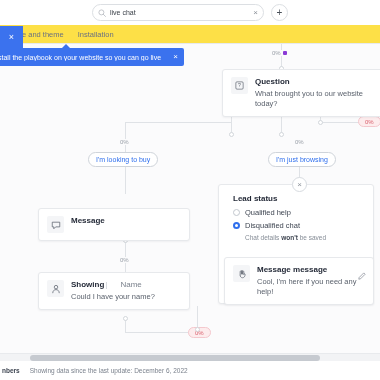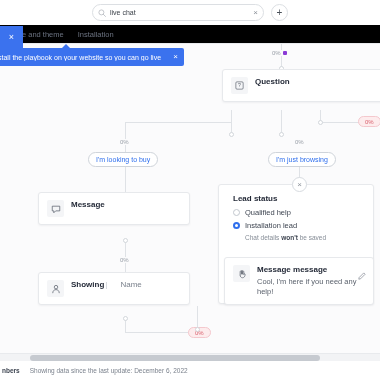--- a/index.html
+++ b/index.html
@@ -30,21 +30,21 @@
   .search-clear { font-size: 8px; color: #8b9199; line-height: 1; cursor: pointer; }
   .add-btn {
     width: 17px; height: 17px; border: 1px solid #dcdfe3; border-radius: 50%;
     background: #fff; display: flex; align-items: center; justify-content: center;
     font-size: 10px; color: #4a5159; line-height: 1; cursor: pointer;
   }
 
   
   .tabstrip {
     position: absolute; left: 0; top: 25px; width: 380px; height: 19px;
-    background: #000000; border-bottom: 1px solid #e8eaed;
+    background: #fde047; border-bottom: 1px solid #e8eaed;
     display: flex; align-items: center; padding-left: 22px; gap: 14px;
   }
   .tab { font-size: 7.5px; color: #6b7280; white-space: nowrap; cursor: pointer; }
   .tab.clipped { color: #6b7280; }
 
   
   .coach-close {
     position: absolute; left: 0; top: 26px; width: 23px; height: 22px;
     background: #3b72ee; display: flex; align-items: center; justify-content: center;
     color: #fff; font-size: 9px; cursor: pointer; z-index: 30;
@@ -87,21 +87,21 @@
   }
   .card-body { flex: 1 1 auto; min-width: 0; }
   .card-title { font-size: 8px; font-weight: bold; color: #1f2533; line-height: 1.25; }
   .card-title .sep { font-weight: normal; color: #c3c7cd; padding: 0 1px; }
   .card-title .sub { font-weight: normal; color: #7b828d; margin-left: 12px; }
   .card-desc { font-size: 7.5px; color: #5b626d; line-height: 1.35; margin-top: 2px; }
   .pencil { position: absolute; right: 7px; top: 8px; color: #6b7280; cursor: pointer; }
 
   
   #node-question { left: 222px; top: 25px; width: 161px; }
-  #node-message  { left: 38px;  top: 148px; width: 152px; }
+  #node-message  { left: 38px;  top: 164px; width: 152px; }
   #node-person   { left: 38px;  top: 228px; width: 152px; }
   #node-closing  { left: 224px; top: 213px; width: 150px; }
 
   
   .panel {
     position: absolute; left: 218px; top: 140px; width: 156px; height: 120px;
     background: #ffffff; border: 1px solid #e7e9ec; border-radius: 3px;
     box-shadow: 0 1px 2px rgba(16,22,33,.05); padding: 9px 14px;
   }
   .panel-title { font-size: 8px; font-weight: bold; color: #1f2533; margin-bottom: 6px; }
@@ -234,20 +234,21 @@
 
     <div class="card" id="node-question">
       <div class="card-icon">
         <svg width="9" height="9" viewBox="0 0 16 16">
           <rect x="1.5" y="1.5" width="13" height="13" rx="2" fill="none" stroke="#5b626d" stroke-width="1.2"></rect>
           <text x="8" y="11.5" font-size="9" text-anchor="middle" fill="#5b626d" font-family="Liberation Sans, sans-serif">?</text>
         </svg>
       </div>
       <div class="card-body">
         <div class="card-title">Question</div>
+        <div class="card-desc">What brought you to our website today?</div>
       </div>
     </div>
 
     <div class="card" id="node-message">
       <div class="card-icon">
         <svg width="10" height="10" viewBox="0 0 16 16">
           <path d="M2 3.5h12v7.5H7.5L4.5 14v-3H2z" fill="none" stroke="#5b626d" stroke-width="1.2" stroke-linejoin="round"></path>
         </svg>
       </div>
       <div class="card-body">
@@ -259,32 +260,33 @@
       <div class="card-icon">
         <svg width="10" height="10" viewBox="0 0 16 16">
           <circle cx="8" cy="5" r="2.8" fill="none" stroke="#5b626d" stroke-width="1.2"></circle>
           <path d="M2.8 14c0-3 2.3-5 5.2-5s5.2 2 5.2 5" fill="none" stroke="#5b626d" stroke-width="1.2" stroke-linecap="round"></path>
         </svg>
       </div>
       <div class="card-body">
         <div class="card-title">
           <span>Showing</span><span class="sep">|</span><span class="sub">Name</span>
         </div>
+        <div class="card-desc">Could I have your name?</div>
       </div>
     </div>
 
     <div class="panel">
       <div class="panel-title">Lead status</div>
       <div class="radio-row">
         <span class="radio"></span>
         <span class="radio-label">Qualified help</span>
       </div>
       <div class="radio-row">
         <span class="radio on"></span>
-        <span class="radio-label">Installation lead</span>
+        <span class="radio-label">Disqualified chat</span>
       </div>
       <div class="hint">
         <span>Chat details </span><b>won't</b><span> be saved</span>
       </div>
     </div>
 
     <div class="close-circle" style="left:292px; top:133px;">×</div>
 
     <div class="card" id="node-closing">
       <div class="card-icon">

